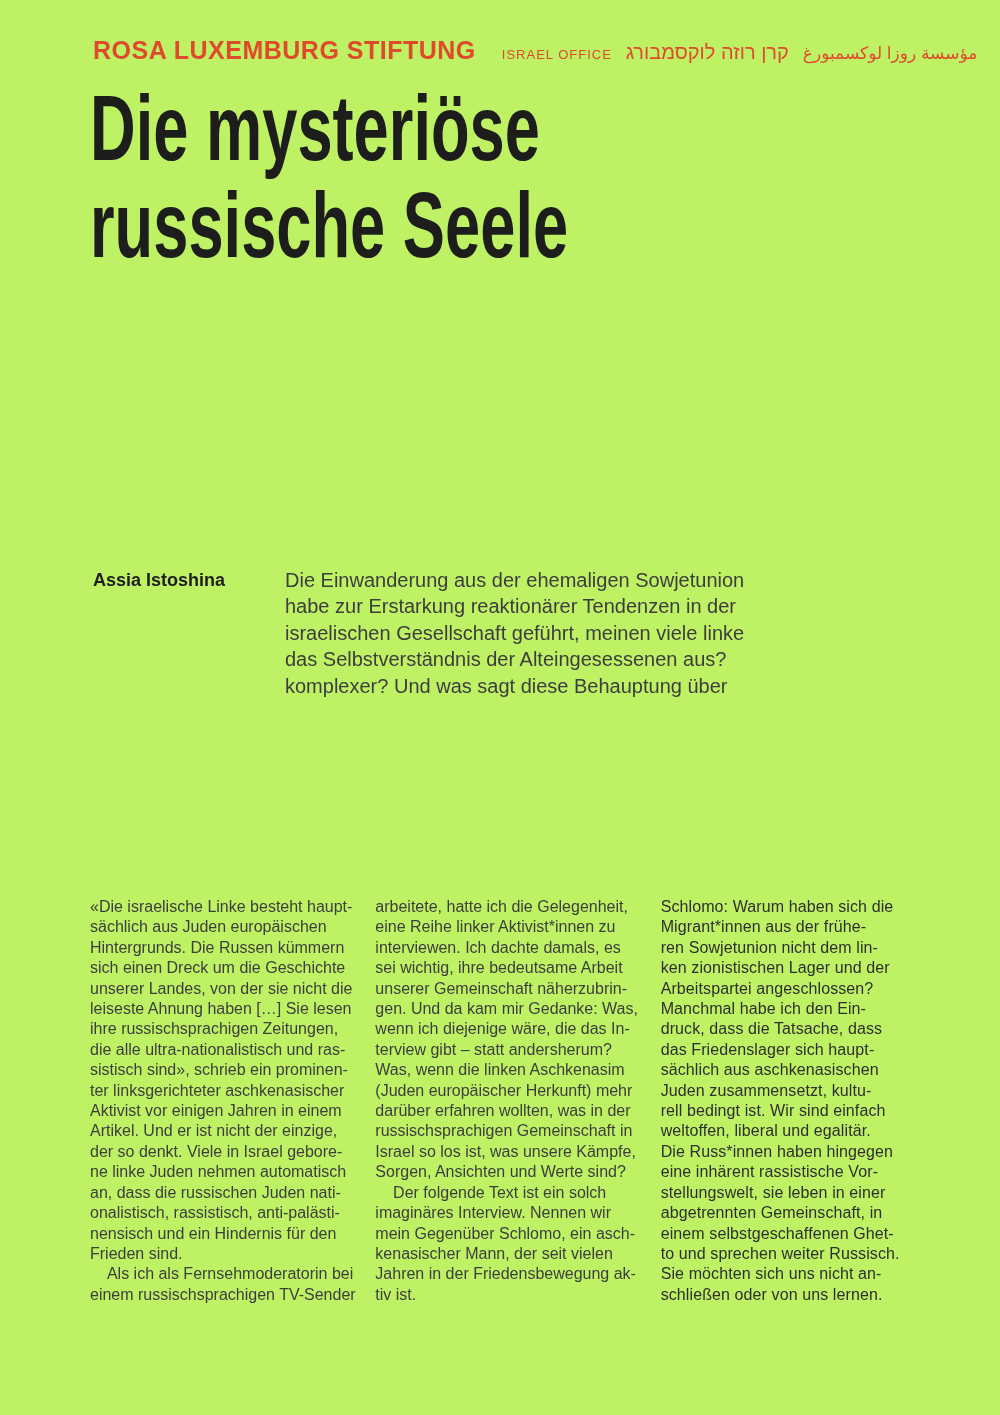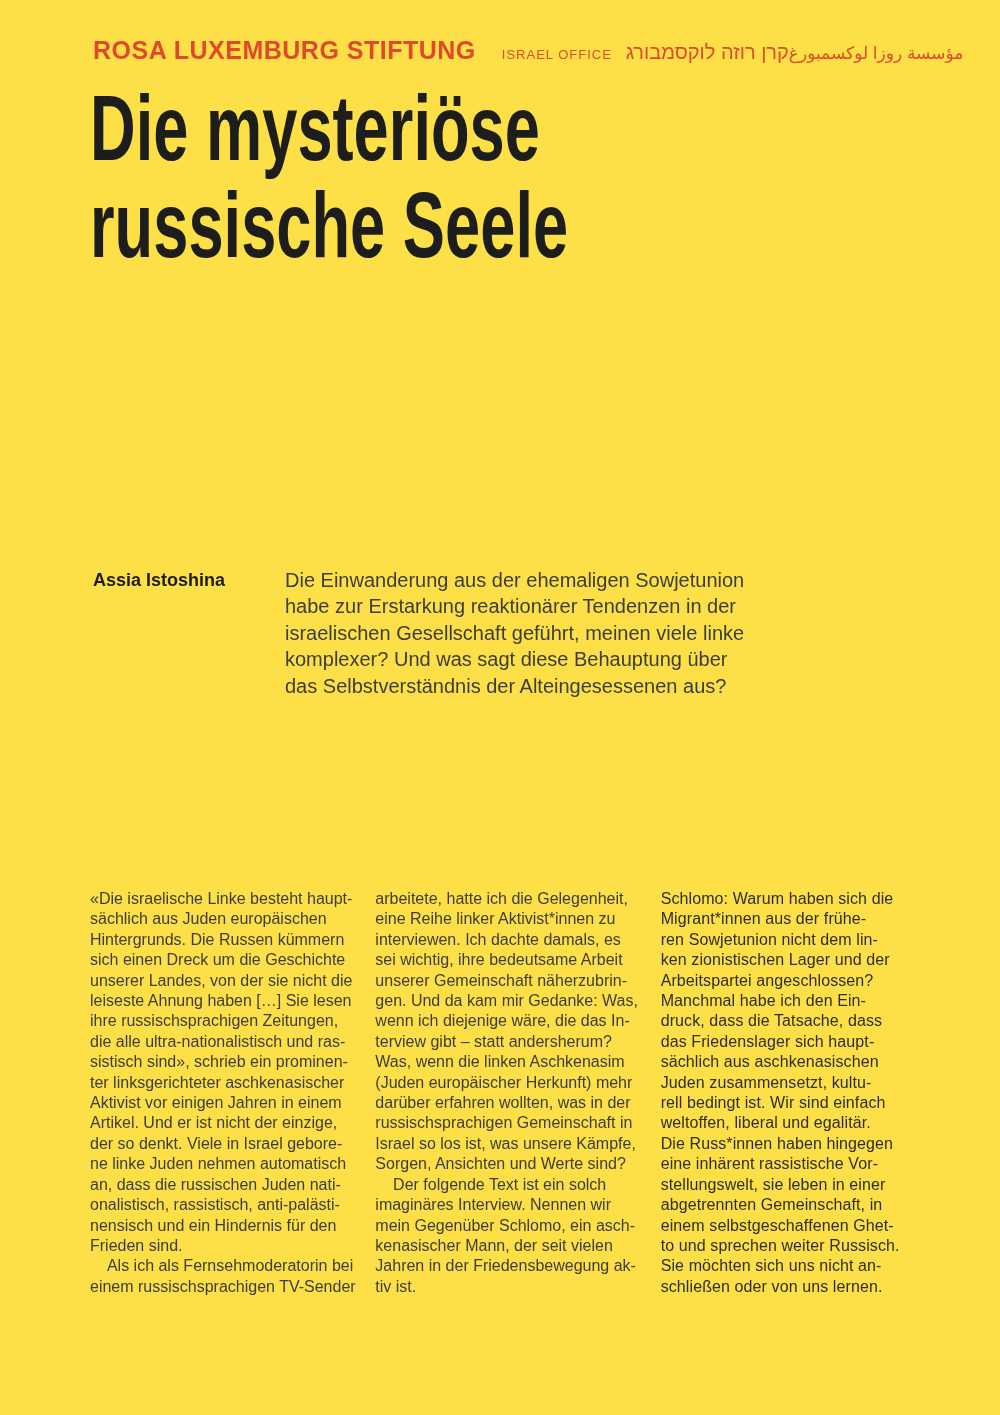--- a/index.html
+++ b/index.html
@@ -1,20 +1,20 @@
 <!DOCTYPE html>
 <html lang="de"><head>
 <meta charset="utf-8">
 <style>
   html,body{margin:0;padding:0;background:#ffffff;}
   .page{
     position:relative;
     width:1000px;
     height:1415px;
-    background:#fde047;
+    background:#bef264;
     overflow:hidden;
     font-family:"Liberation Sans","DejaVu Sans",sans-serif;
   }
   
   .masthead{
     position:absolute;
     left:93px; top:36px;
     width:860px;
     display:flex;
     align-items:baseline;
@@ -34,20 +34,21 @@
   }
   .hebrew{
     font-size:20px;
     font-weight:500;
     margin-left:14px;
     direction:rtl;
   }
   .arabic{
     font-size:17px;
     font-weight:500;
+    margin-left:14px;
     direction:rtl;
   }
   
   .title{
     position:absolute;
     left:90px; top:80px;
     font-size:93px;
     line-height:97px;
     font-weight:700;
     color:#1d1d1b;
@@ -80,20 +81,21 @@
     left:90px; top:889px;
     width:856px;
     display:flex;
   }
   .col{
     width:278px;
     margin-right:10px;
     font-size:16px;
     line-height:20.4px;
     color:#3d3d3d;
+    margin-top:8px;
   }
   .col .tline{white-space:pre;}
   .col-bold{
     font-weight:400;
     color:#2e2e2e;
     letter-spacing:0.1px;
   }
 </style>
 </head>
 <body>
@@ -111,22 +113,22 @@
       <div class="tline">Die mysteriöse</div>
       <div class="tline">russische Seele</div>
     </div>
 
   <div class="author">Assia Istoshina</div>
 
   <div class="lead">
       <div class="tline">Die Einwanderung aus der ehemaligen Sowjetunion</div>
       <div class="tline">habe zur Erstarkung reaktionärer Tendenzen in der</div>
       <div class="tline">israelischen Gesellschaft geführt, meinen viele linke</div>
+      <div class="tline">das Selbstverständnis der Alteingesessenen aus?</div>
       <div class="tline">komplexer? Und was sagt diese Behauptung über</div>
-      <div class="tline">das Selbstverständnis der Alteingesessenen aus?</div>
     </div>
 
   <div class="columns">
     <div class="col">
         <div class="tline">«Die israelische Linke besteht haupt-</div>
         <div class="tline">sächlich aus Juden europäischen</div>
         <div class="tline">Hintergrunds. Die Russen kümmern</div>
         <div class="tline">sich einen Dreck um die Geschichte</div>
         <div class="tline">unserer Landes, von der sie nicht die</div>
         <div class="tline">leiseste Ahnung haben […] Sie lesen</div>

